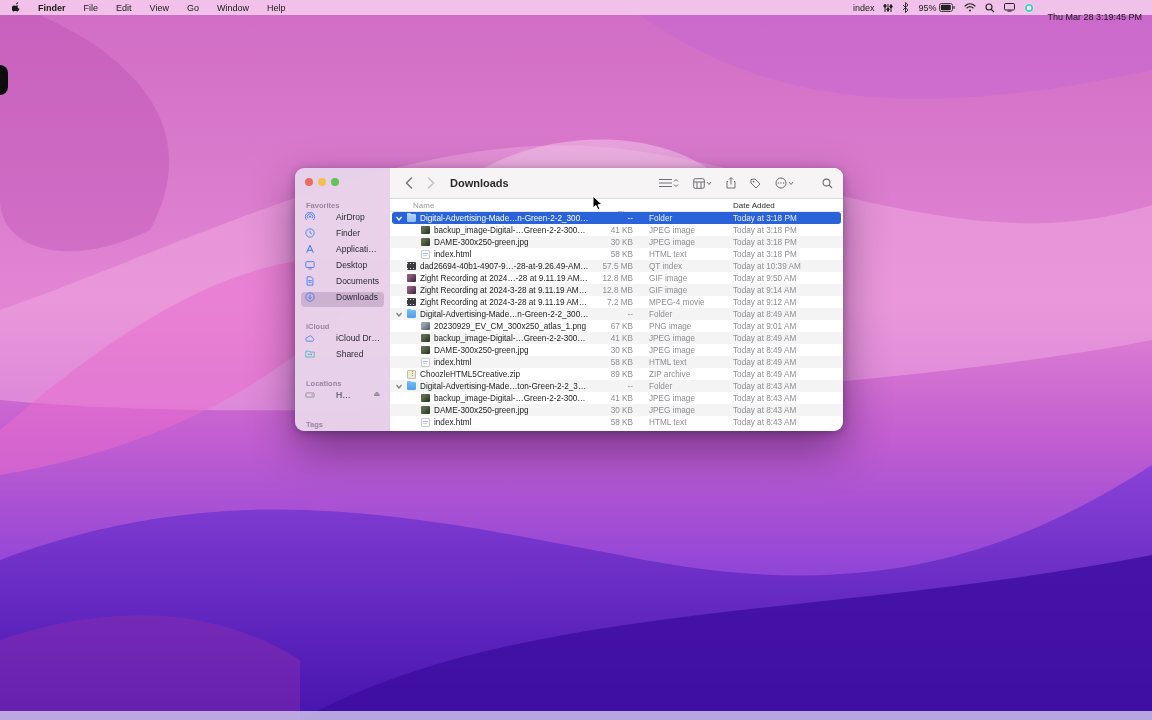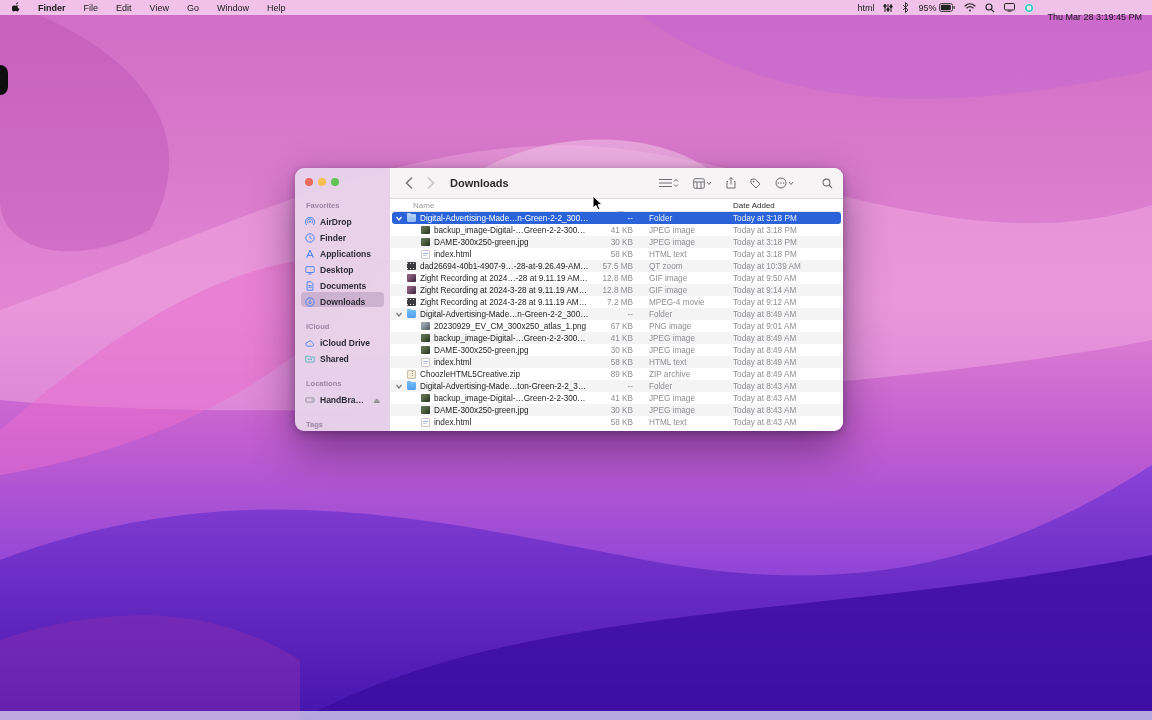--- a/index.html
+++ b/index.html
@@ -38,22 +38,22 @@
   }
   #sidebar{
     width:95px;flex:0 0 95px;background:rgba(231,211,233,0.97);
     box-sizing:border-box;padding:9px 6px 0 6px;position:relative;
   }
   #traffic{display:flex;gap:5px;margin:1px 0 14px 4px;}
   .tl{width:8px;height:8px;border-radius:50%;}
   .tl.red{background:#ec6a5e;}.tl.yellow{background:#f5bf4f;}.tl.green{background:#61c454;}
   .sb-header{font-size:7.5px;color:rgba(80,55,90,0.5);font-weight:bold;margin:15px 0 2px 5px;}
   .sb-item{
-    display:flex;align-items:flex-end;gap:5px;height:15px;padding:0 4px;margin:1px 0;
-    border-radius:4px;color:#2b2b33;white-space:nowrap;overflow:hidden;font-weight:bold;
+    display:flex;align-items:flex-start;gap:21px;height:15px;padding:0 4px;margin:1px 0;
+    border-radius:4px;color:#2b2b33;white-space:nowrap;overflow:hidden;
   }
   .sb-item.selected{background:rgba(110,70,120,0.22);}
   .sb-ic{width:10px;height:10px;flex:0 0 10px;display:flex;align-items:center;justify-content:center;color:#3478f6;}
   .sb-ic.gray{color:#8a8a8e;} .sb-ic.teal{color:#3fb0bc;} .sb-ic.red{color:#e0443a;}
   .sb-label{overflow:hidden;text-overflow:ellipsis;}
   .sb-eject{margin-left:auto;color:#8a8a8e;font-size:7px;}
   
   #main{flex:1;background:#ffffff;display:flex;flex-direction:column;min-width:0;}
   #titlebar{
     height:31px;flex:0 0 31px;background:#f6f4f5;border-bottom:1px solid #dcdadb;
@@ -157,21 +157,21 @@
   <span id="menu-left">
       <span class="mi bold">Finder</span>
       <span class="mi">File</span>
       <span class="mi">Edit</span>
       <span class="mi">View</span>
       <span class="mi">Go</span>
       <span class="mi">Window</span>
       <span class="mi">Help</span>
     </span>
   <span id="menu-right">
-    <span class="st-txt">html</span>
+    <span class="st-txt">index</span>
     <span class="st-ic">
       <svg width="10" height="10" viewBox="0 0 10 10" stroke="#222" fill="#222">
           <line x1="2" y1="1" x2="2" y2="9" stroke-width="1"></line>
           <line x1="5" y1="1" x2="5" y2="9" stroke-width="1"></line>
           <line x1="8" y1="1" x2="8" y2="9" stroke-width="1"></line>
           <circle cx="2" cy="3" r="1.2"></circle>
           <circle cx="5" cy="6.5" r="1.2"></circle>
           <circle cx="8" cy="3.5" r="1.2"></circle>
         </svg>
     </span>
@@ -456,21 +456,21 @@
           <span class="f-date">Today at 3:18 PM</span>
         </div>
         <div class="frow zebra">
           <span class="f-name">
             <span class="f-chevsp"></span>
             <span class="fic fic-mov"></span>
             <span class="f-label">dad26694-40b1-4907-9…-28-at-9.26.49-AM.mov</span>
           </span>
           <span class="f-size">57.5 MB</span>
           <span class="f-sp"></span>
-          <span class="f-kind">QT zoom</span>
+          <span class="f-kind">QT index</span>
           <span class="f-date">Today at 10:39 AM</span>
         </div>
         <div class="frow">
           <span class="f-name">
             <span class="f-chevsp"></span>
             <span class="fic fic-gif"></span>
             <span class="f-label">Zight Recording at 2024…-28 at 9.11.19 AM copy.gif</span>
           </span>
           <span class="f-size">12.8 MB</span>
           <span class="f-sp"></span>

